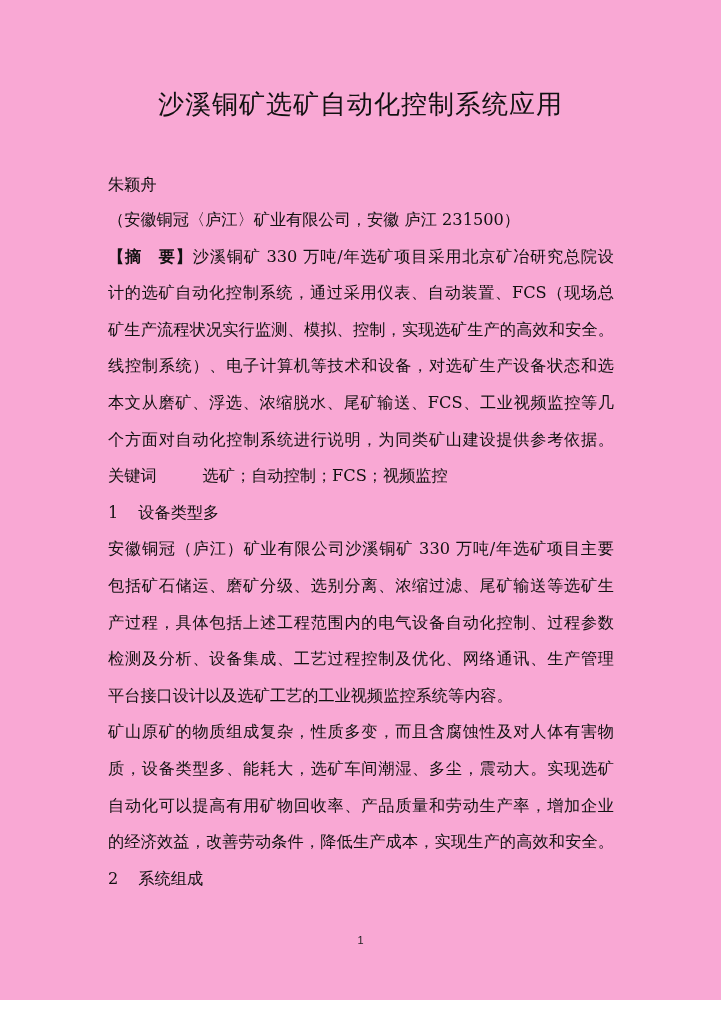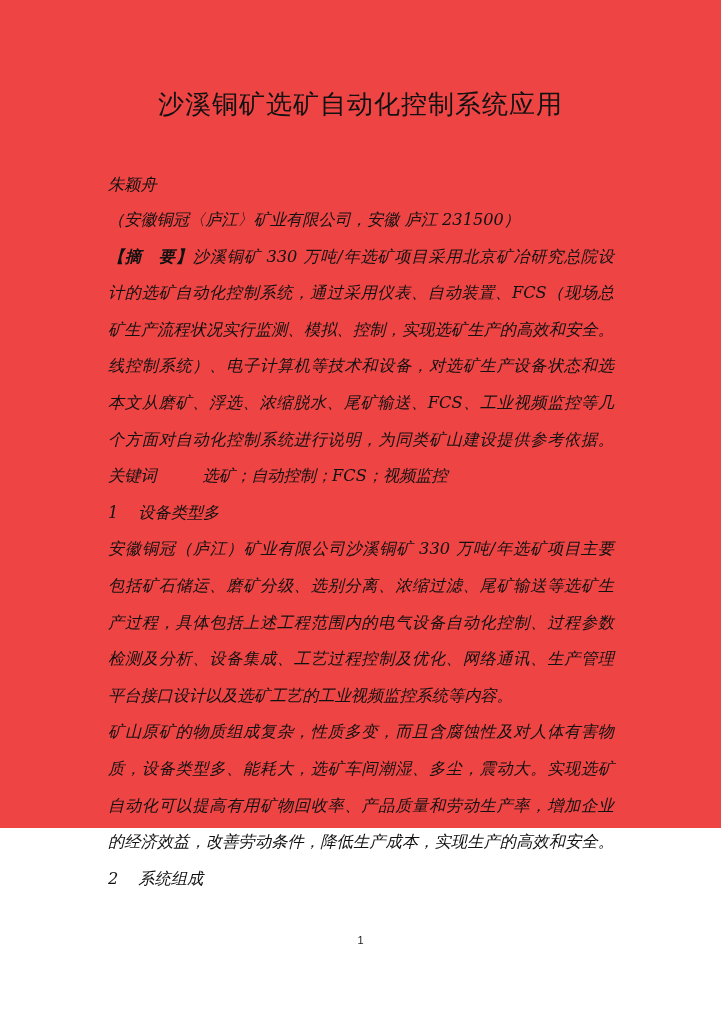--- a/index.html
+++ b/index.html
@@ -12,22 +12,22 @@
       height: 1020px;
       position: relative;
       overflow: hidden;
       font-family: "DejaVu Serif", "Liberation Serif", serif;
       color: #111111;
     }
     .page {
       position: absolute;
       left: 0; top: 0;
       width: 721px;
-      height: 828px;
-      background: #ef4444;
+      height: 1000px;
+      background: #f9a8d4;
     }
     .title {
       position: absolute;
       left: 0;
       width: 721px;
       top: 84px;
       text-align: center;
       font-size: 26px;
       line-height: 40px;
       letter-spacing: 1px;
@@ -41,21 +41,20 @@
       width: 506px;
     }
     .line {
       height: 36.6px;
       line-height: 36.6px;
       font-size: 16.2px;
       white-space: nowrap;
       text-align: justify;
       text-align-last: justify;
       color: #111;
-      font-style: italic;
     }
     .line.last {
       text-align-last: left;
     }
     .line.short {
       text-align-last: left;
     }
     .line.author {
       height: 34px;
       line-height: 34px;

